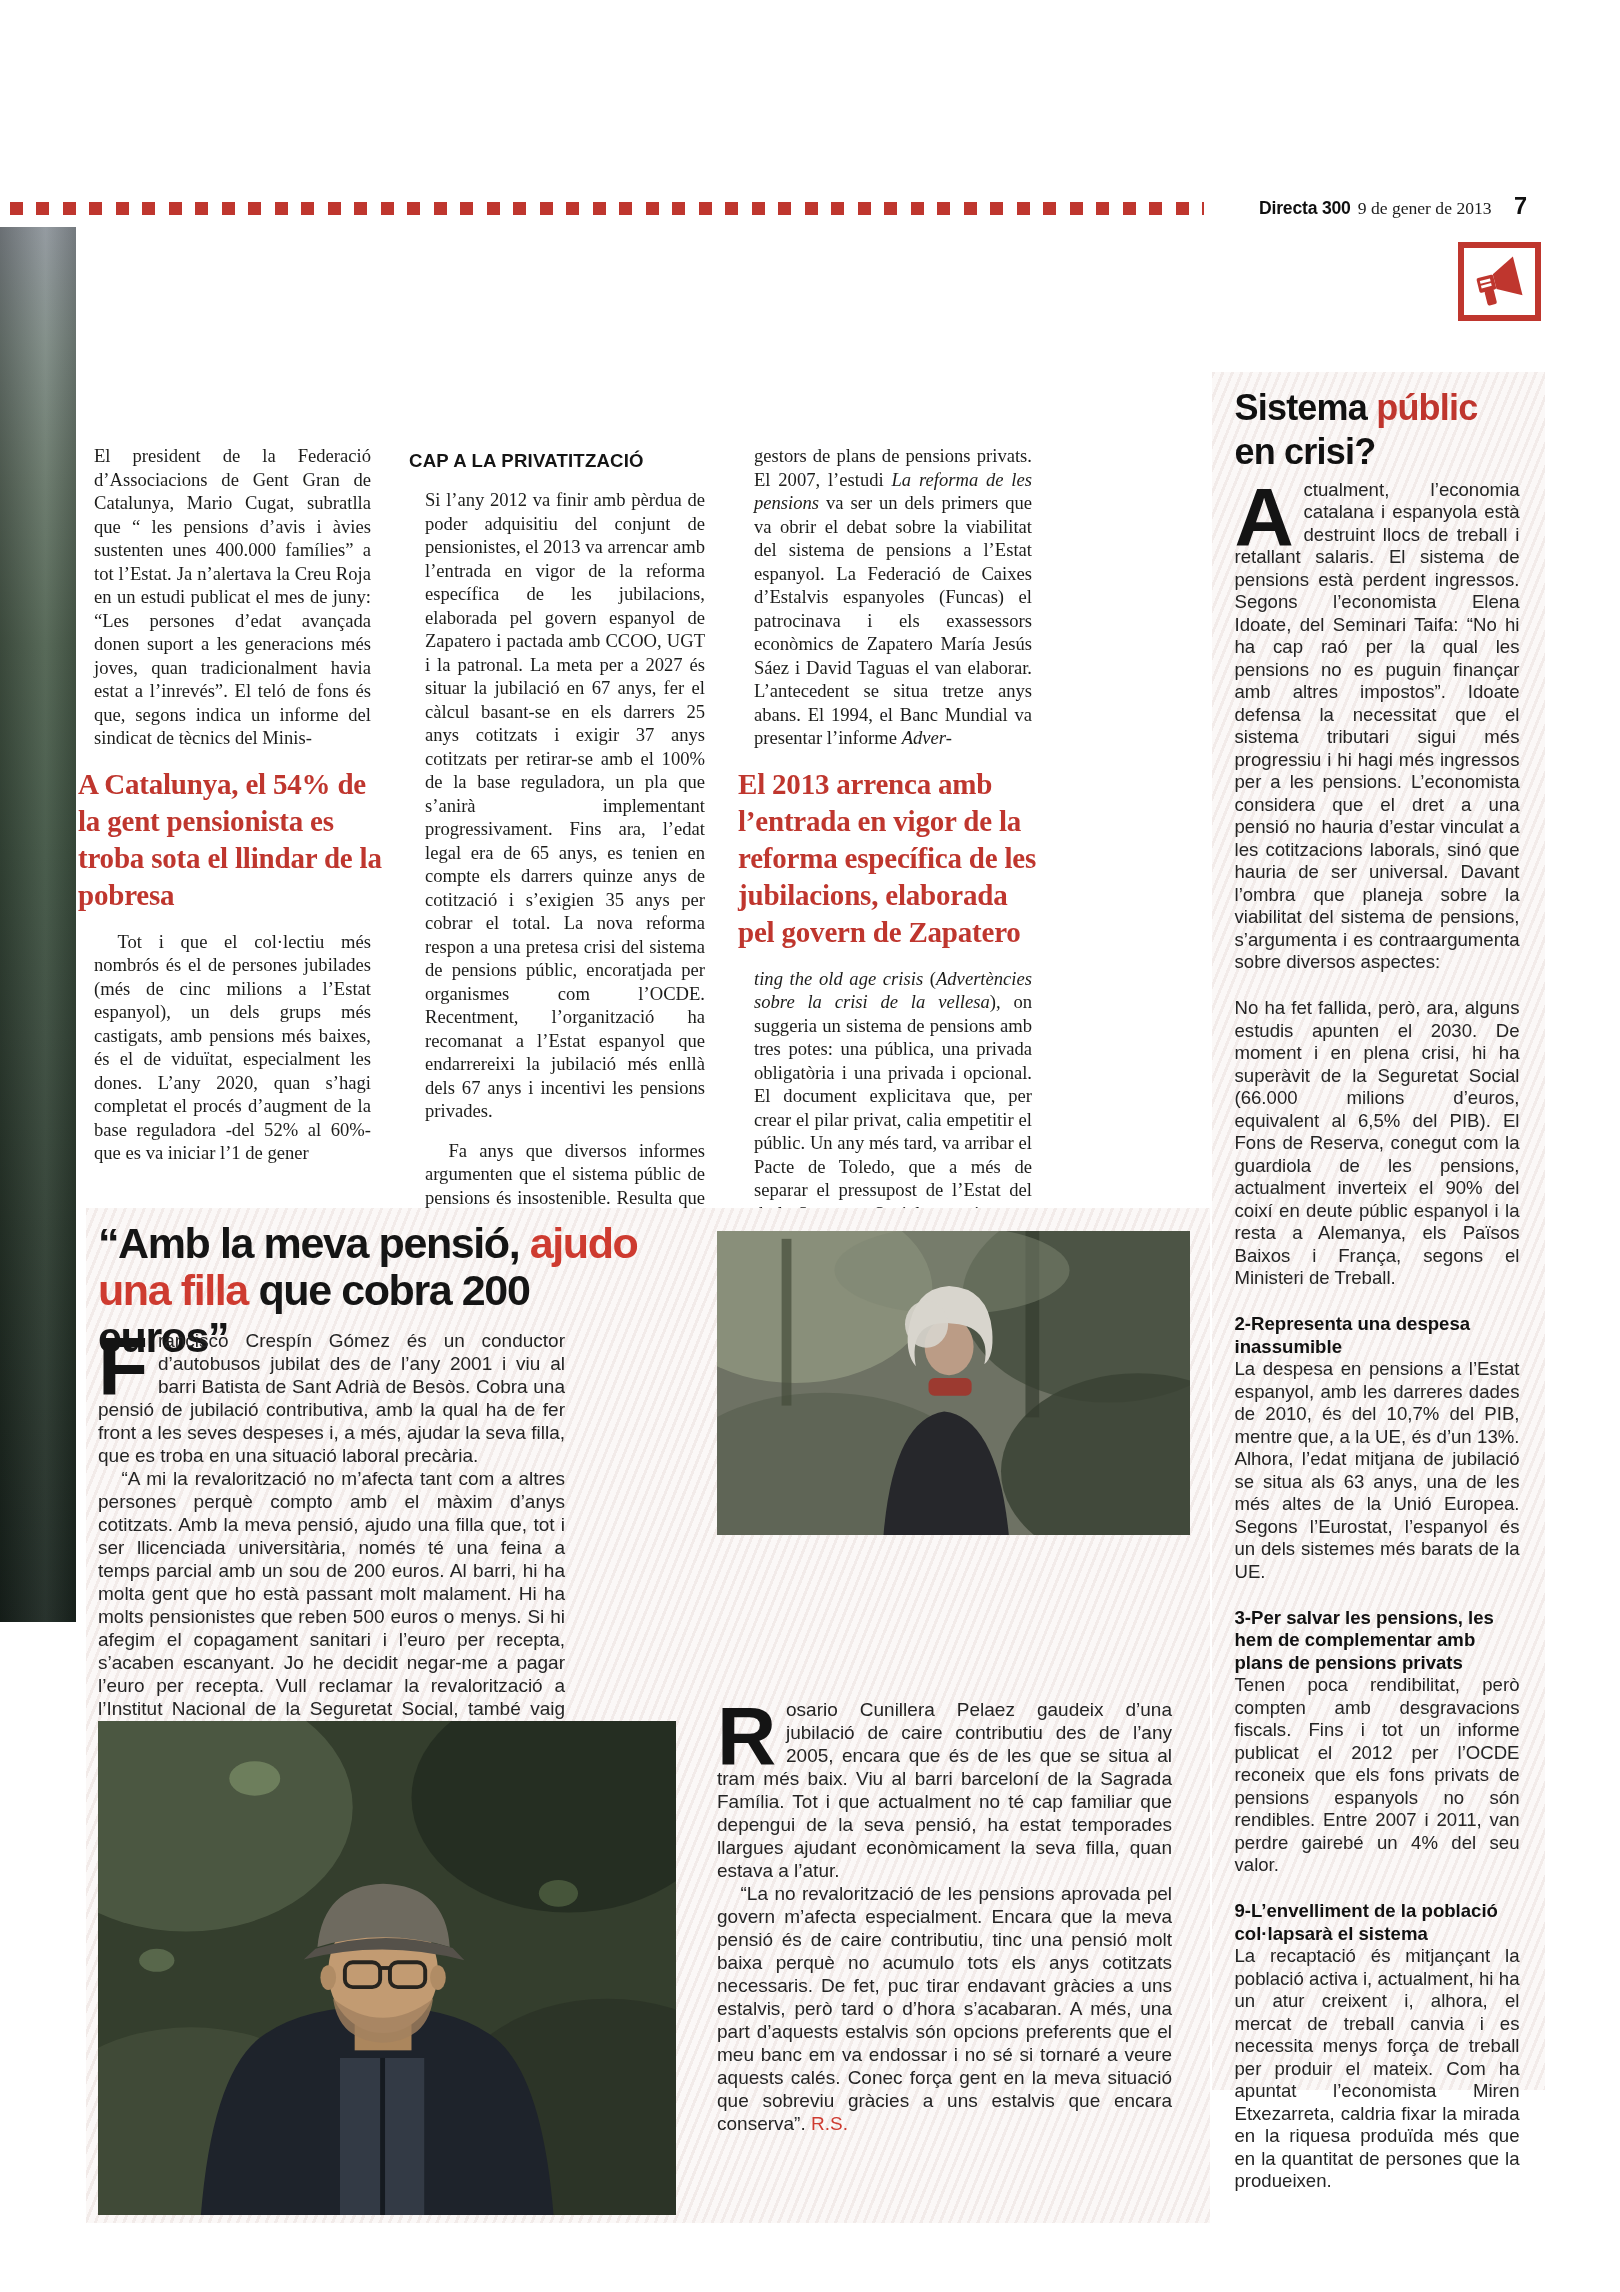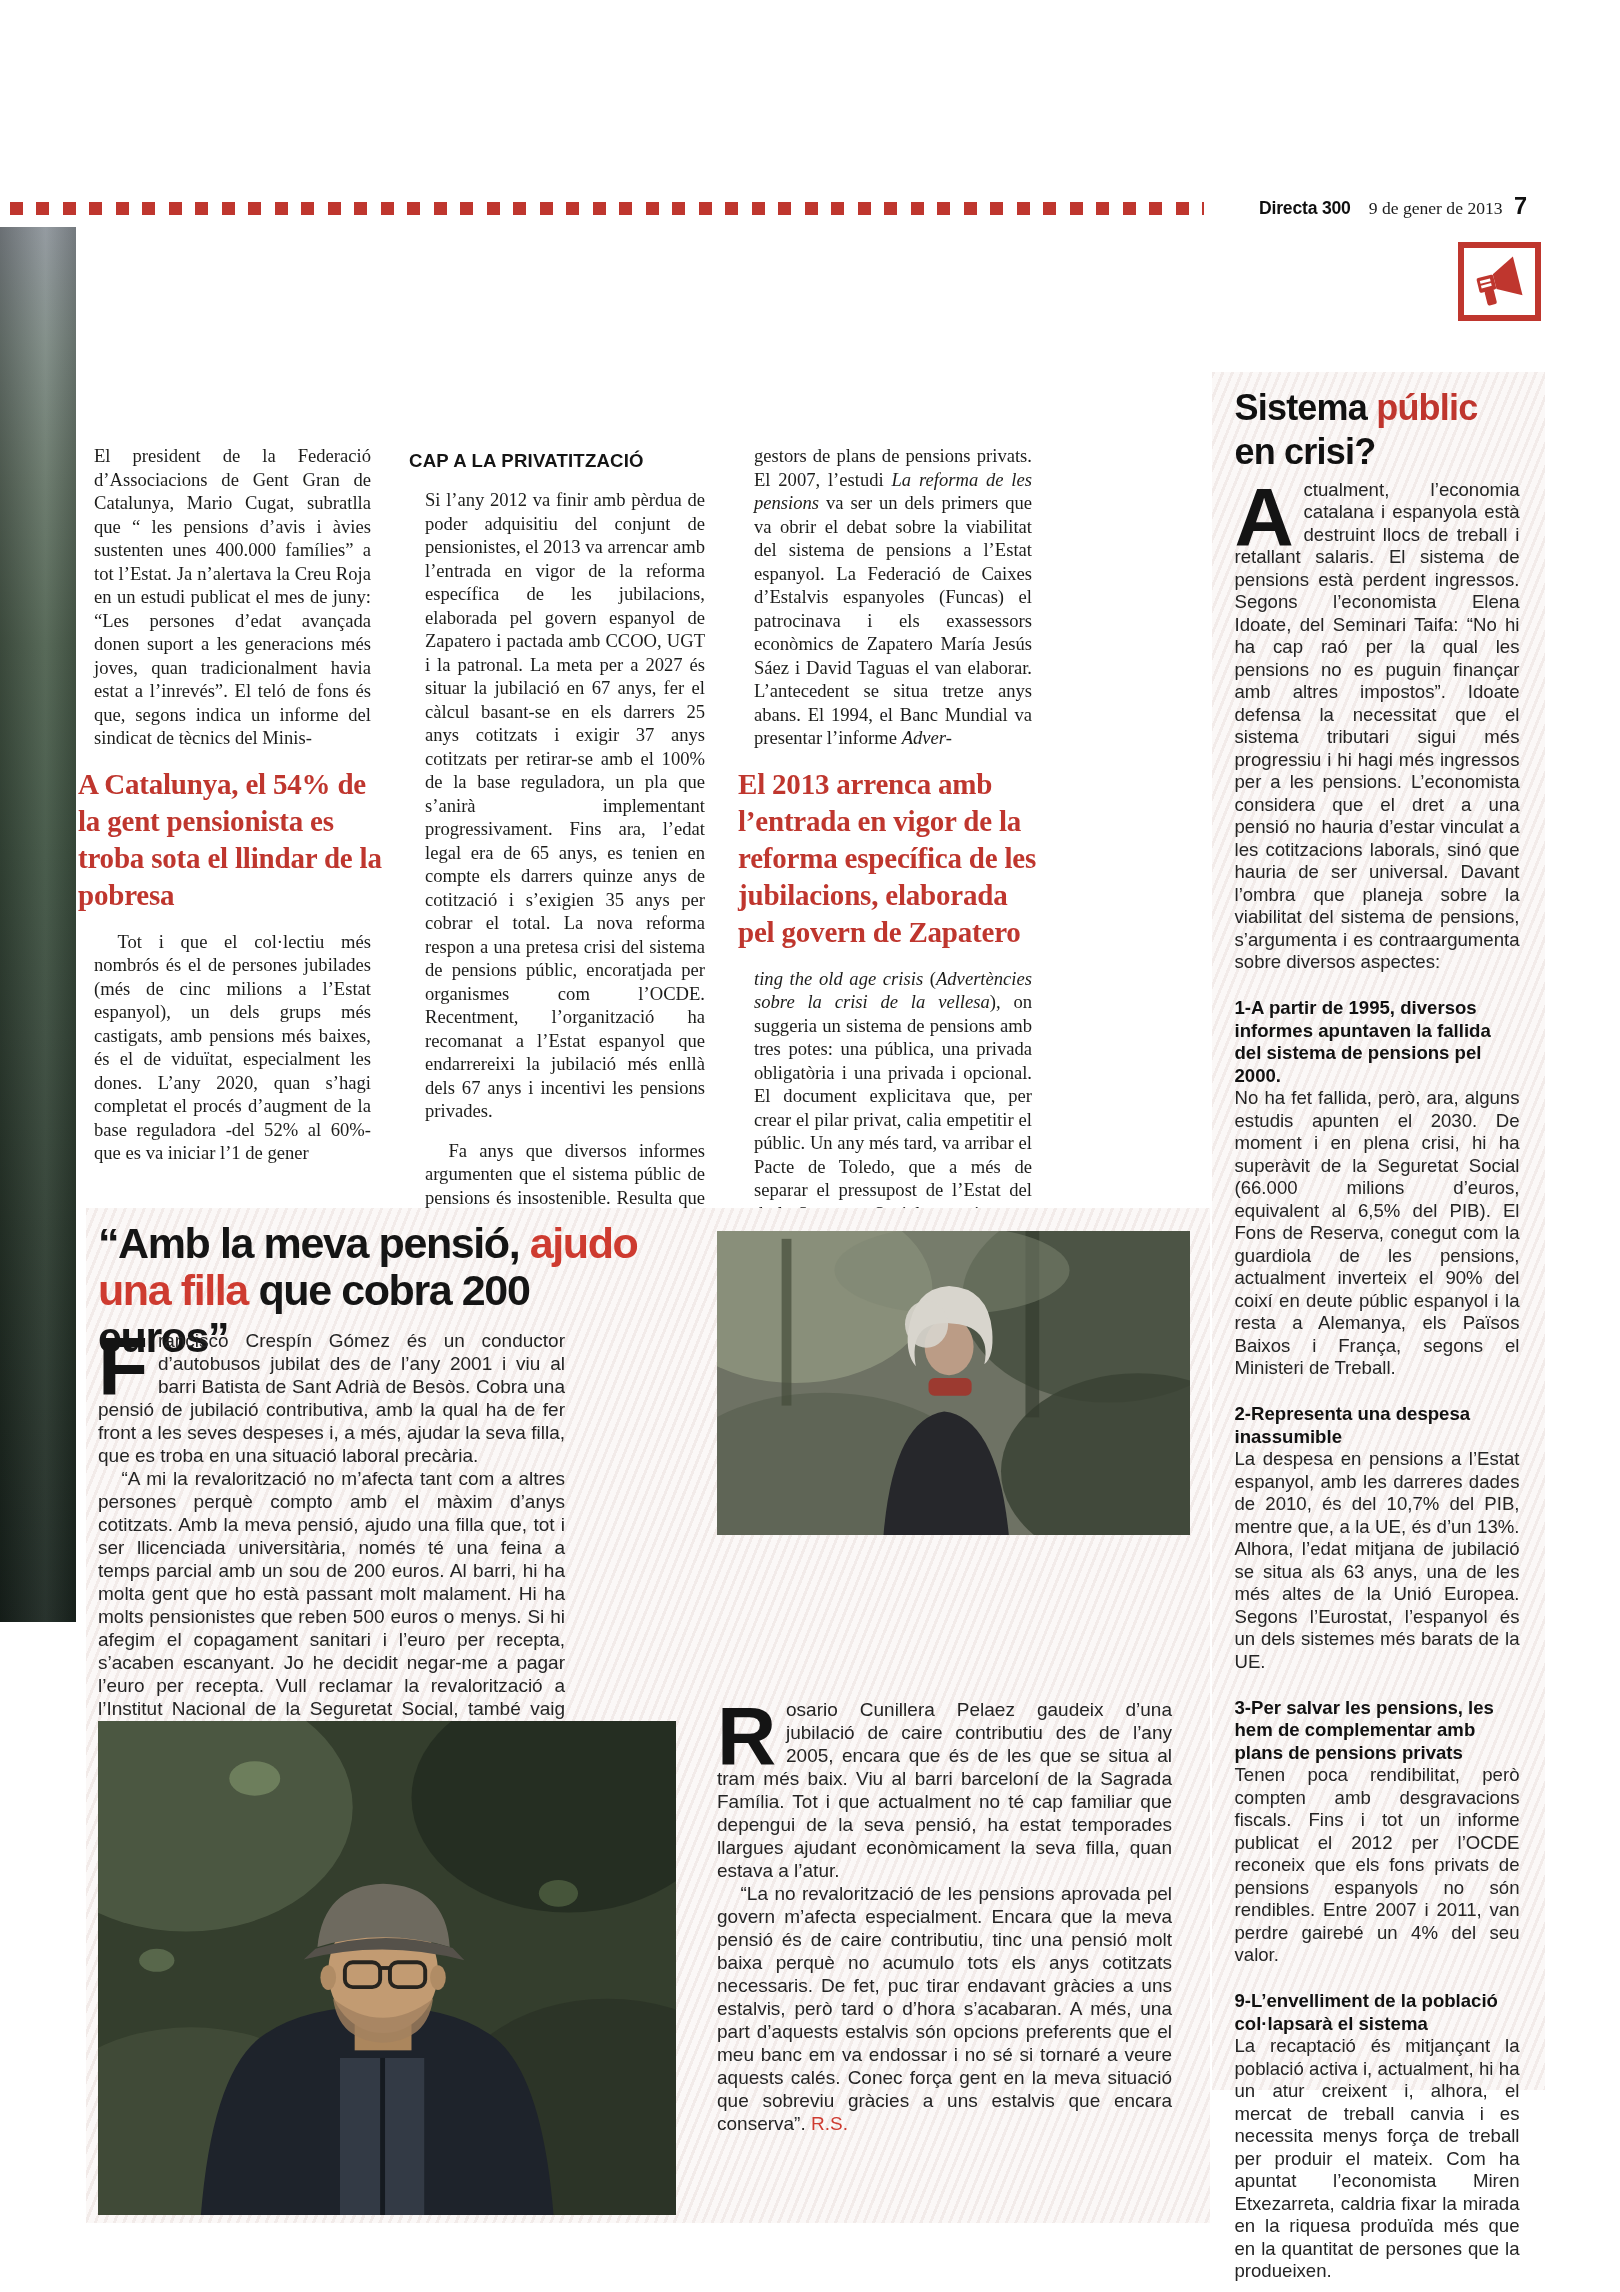--- a/index.html
+++ b/index.html
@@ -10,21 +10,21 @@
   }
   html,body{margin:0;padding:0;background:#ffffff;}
   .page{position:relative;width:1620px;height:2293px;background:#fff;overflow:hidden;
         font-family:"Liberation Sans",sans-serif;}
 
   
   .dash-row{position:absolute;left:9.8px;top:202px;width:1194px;height:12.7px;
     background:repeating-linear-gradient(90deg,var(--red) 0 12.7px,transparent 12.7px 26.5px);}
   .header-meta{position:absolute;left:1259px;top:197px;white-space:nowrap;}
   .pub{font:bold 17.6px/23.5px "Liberation Sans",sans-serif;color:#101010;letter-spacing:-0.2px;}
-  .date{font:17.6px/23.5px "Liberation Serif",serif;color:#1c1c1c;margin-left:18px;}
+  .date{font:17.6px/23.5px "Liberation Serif",serif;color:#1c1c1c;margin-left:7px;}
   .pageno{position:absolute;left:1514px;top:194px;font:bold 23.5px/25.5px "Liberation Sans",sans-serif;color:#101010;}
   .section-icon{position:absolute;left:1458px;top:242px;width:83px;height:79px;border:6.9px solid var(--red);
     box-sizing:border-box;background:#fff;display:flex;align-items:center;justify-content:center;}
 
   
   .photo-strip{position:absolute;left:0;top:227px;width:76px;height:1395px;
     background:linear-gradient(180deg,#8e959b 0%,#7d8a84 8%,#667668 18%,#4e614f 30%,
       #3f5342 45%,#37483a 58%,#2c3b2f 72%,#233027 86%,#1b2620 100%);}
   .photo-strip::after{content:"";position:absolute;inset:0;
     background:linear-gradient(90deg,rgba(0,0,0,.25),rgba(255,255,255,.06) 60%,rgba(0,0,0,.18));}
@@ -118,21 +118,20 @@
     <div class="pullquote">El 2013 arrenca amb l’entrada en vigor de la reforma específica de les jubilacions, elaborada pel govern de Zapatero</div>
     <p><span class="i">ting the old age crisis</span><span> (</span><span class="i">Advertències sobre la crisi de la vellesa</span><span>), on suggeria un sistema de pensions amb tres potes: una pública, una privada obligatòria i una privada i opcional. El document explicitava que, per crear el pilar privat, calia empetitir el públic. Un any més tard, va arribar el Pacte de Toledo, que a més de separar el pressupost de l’Estat del de la Seguretat Social per evitar que aquesta última financés el primer, també reconeixia la conveniència dels sistemes privats. </span><span class="red">◂</span></p>
   </div>
 
   <aside class="sidebar stripes">
     <h2 class="sb-title"><span>Sistema </span><span class="red">públic</span><span> en crisi?</span></h2>
     <p class="sb-intro">
       <span class="dropcap">A</span><span>ctualment, l’economia catalana i espanyola està destruint llocs de treball i retallant salaris. El sistema de pensions està perdent ingressos. Segons l’economista Elena Idoate, del Seminari Taifa: “No hi ha cap raó per la qual les pensions no es puguin finançar amb altres impostos”. Idoate defensa la necessitat que el sistema tributari sigui més progressiu i hi hagi més ingressos per a les pensions. L’economista considera que el dret a una pensió no hauria d’estar vinculat a les cotitzacions laborals, sinó que hauria de ser universal. Davant l’ombra que planeja sobre la viabilitat del sistema de pensions, s’argumenta i es contraargumenta sobre diversos aspectes:</span>
     </p>
     <div class="sb-section">
-      <h5>1-A partir de 1995, diversos informes apuntaven la fallida del sistema de pensions pel 2000.</h5>
       <p>No ha fet fallida, però, ara, alguns estudis apunten el 2030. De moment i en plena crisi, hi ha superàvit de la Seguretat Social (66.000 milions d’euros, equivalent al 6,5% del PIB). El Fons de Reserva, conegut com la guardiola de les pensions, actualment inverteix el 90% del coixí en deute públic espanyol i la resta a Alemanya, els Països Baixos i França, segons el Ministeri de Treball.</p>
     </div>
     <div class="sb-section">
       <h5>2-Representa una despesa inassumible</h5>
       <p>La despesa en pensions a l’Estat espanyol, amb les darreres dades de 2010, és del 10,7% del PIB, mentre que, a la UE, és d’un 13%. Alhora, l’edat mitjana de jubilació se situa als 63 anys, una de les més altes de la Unió Europea. Segons l’Eurostat, l’espanyol és un dels sistemes més barats de la UE.</p>
     </div>
     <div class="sb-section">
       <h5>3-Per salvar les pensions, les hem de complementar amb plans de pensions privats</h5>
       <p>Tenen poca rendibilitat, però compten amb desgravacions fiscals. Fins i tot un informe publicat el 2012 per l’OCDE reconeix que els fons privats de pensions espanyols no són rendibles. Entre 2007 i 2011, van perdre gairebé un 4% del seu valor.</p>
     </div>

